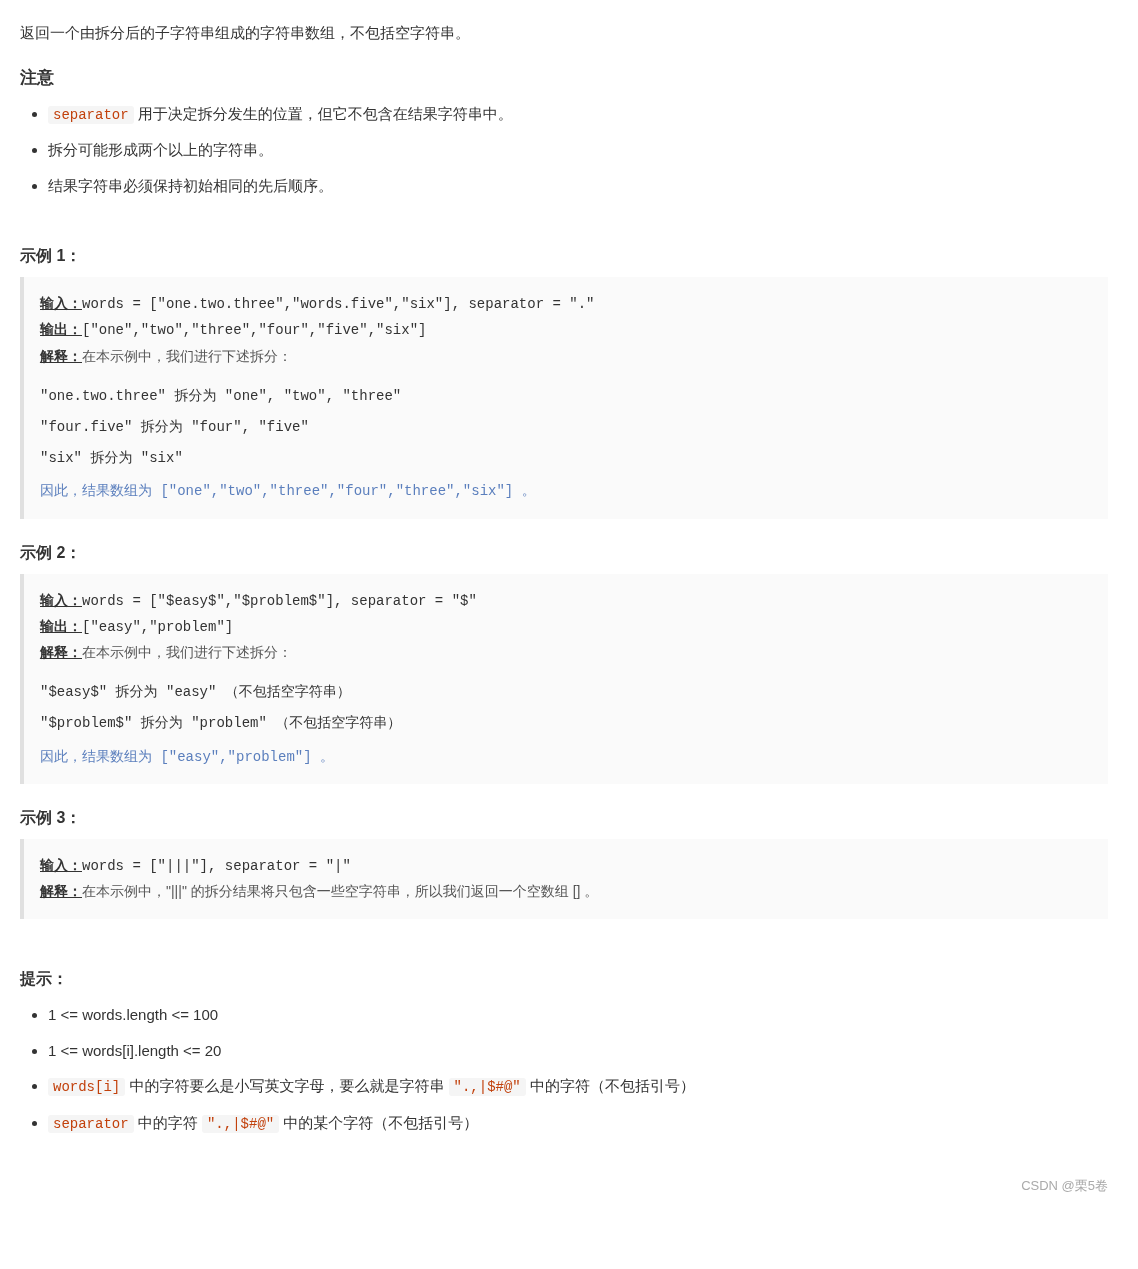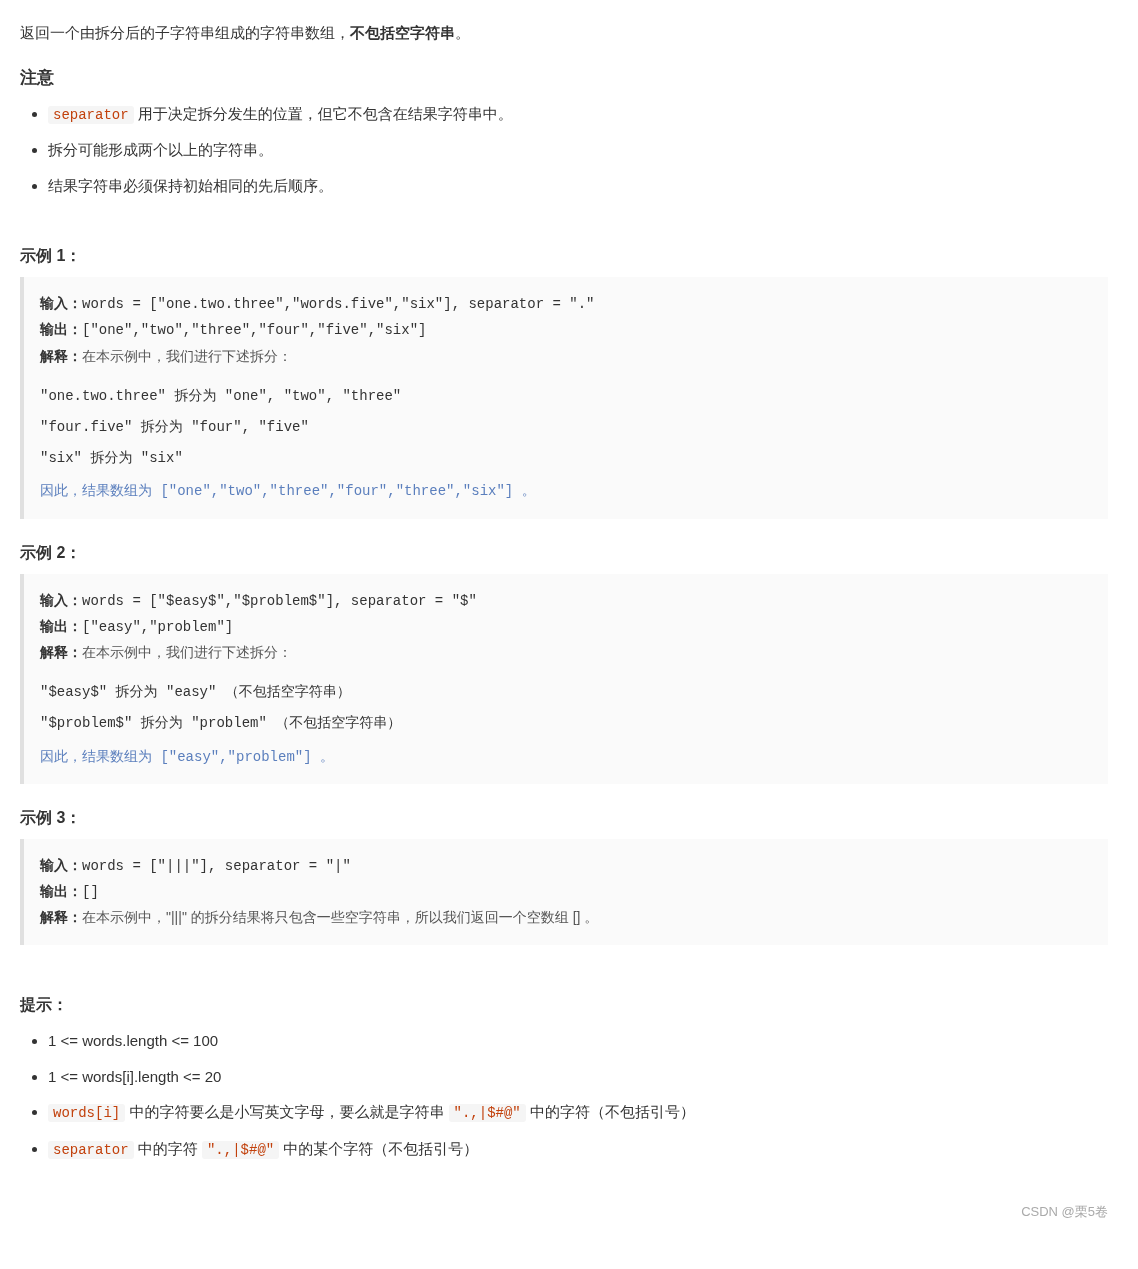--- a/index.html
+++ b/index.html
@@ -15,21 +15,21 @@
       padding: 20px 30px 40px 20px;
       width: 1138px;
       min-height: 1269px;
     }
     .top-note {
       font-size: 15px;
       margin-bottom: 18px;
       line-height: 1.7;
     }
     .top-note strong {
-      font-weight: bold;
+      font-weight: normal;
     }
     h2 {
       font-size: 17px;
       font-weight: bold;
       margin-bottom: 12px;
       margin-top: 20px;
     }
     ul {
       list-style: disc;
       margin-left: 28px;
@@ -59,20 +59,21 @@
       padding: 14px 16px;
       margin-bottom: 16px;
       font-family: "Courier New", Consolas, monospace;
       font-size: 14px;
       line-height: 1.8;
       color: #333;
     }
     .example-block .label {
       font-weight: bold;
       font-family: -apple-system, BlinkMacSystemFont, "PingFang SC", "Microsoft YaHei", sans-serif;
+      text-decoration: underline;
     }
     .example-block .explanation {
       color: #555;
       font-family: -apple-system, BlinkMacSystemFont, "PingFang SC", "Microsoft YaHei", sans-serif;
     }
     .example-block .link-text {
       color: #5b7fbd;
     }
     .split-line {
       margin-top: 6px;
@@ -154,23 +155,20 @@
   <div class="separator" style="height:8px;"></div>
   <div><span class="link-text">因此，结果数组为 ["easy","problem"] 。</span></div>
 </div>
 
 <div class="section-title">示例 3：</div>
 <div class="example-block">
   <div>
     <span class="label">输入：</span><span>words = ["|||"], separator = "|"</span>
   </div>
   <div>
-    <span class="label">输出：</span><span>[]</span>
-  </div>
-  <div>
     <span class="label">解释：</span><span class="explanation">在本示例中，"|||" 的拆分结果将只包含一些空字符串，所以我们返回一个空数组 [] 。</span>
   </div>
 </div>
 
 <div class="separator" style="height:10px;"></div>
 
 <div class="hint-section">
   <div class="hint-title">提示：</div>
   <ul>
     <li>

